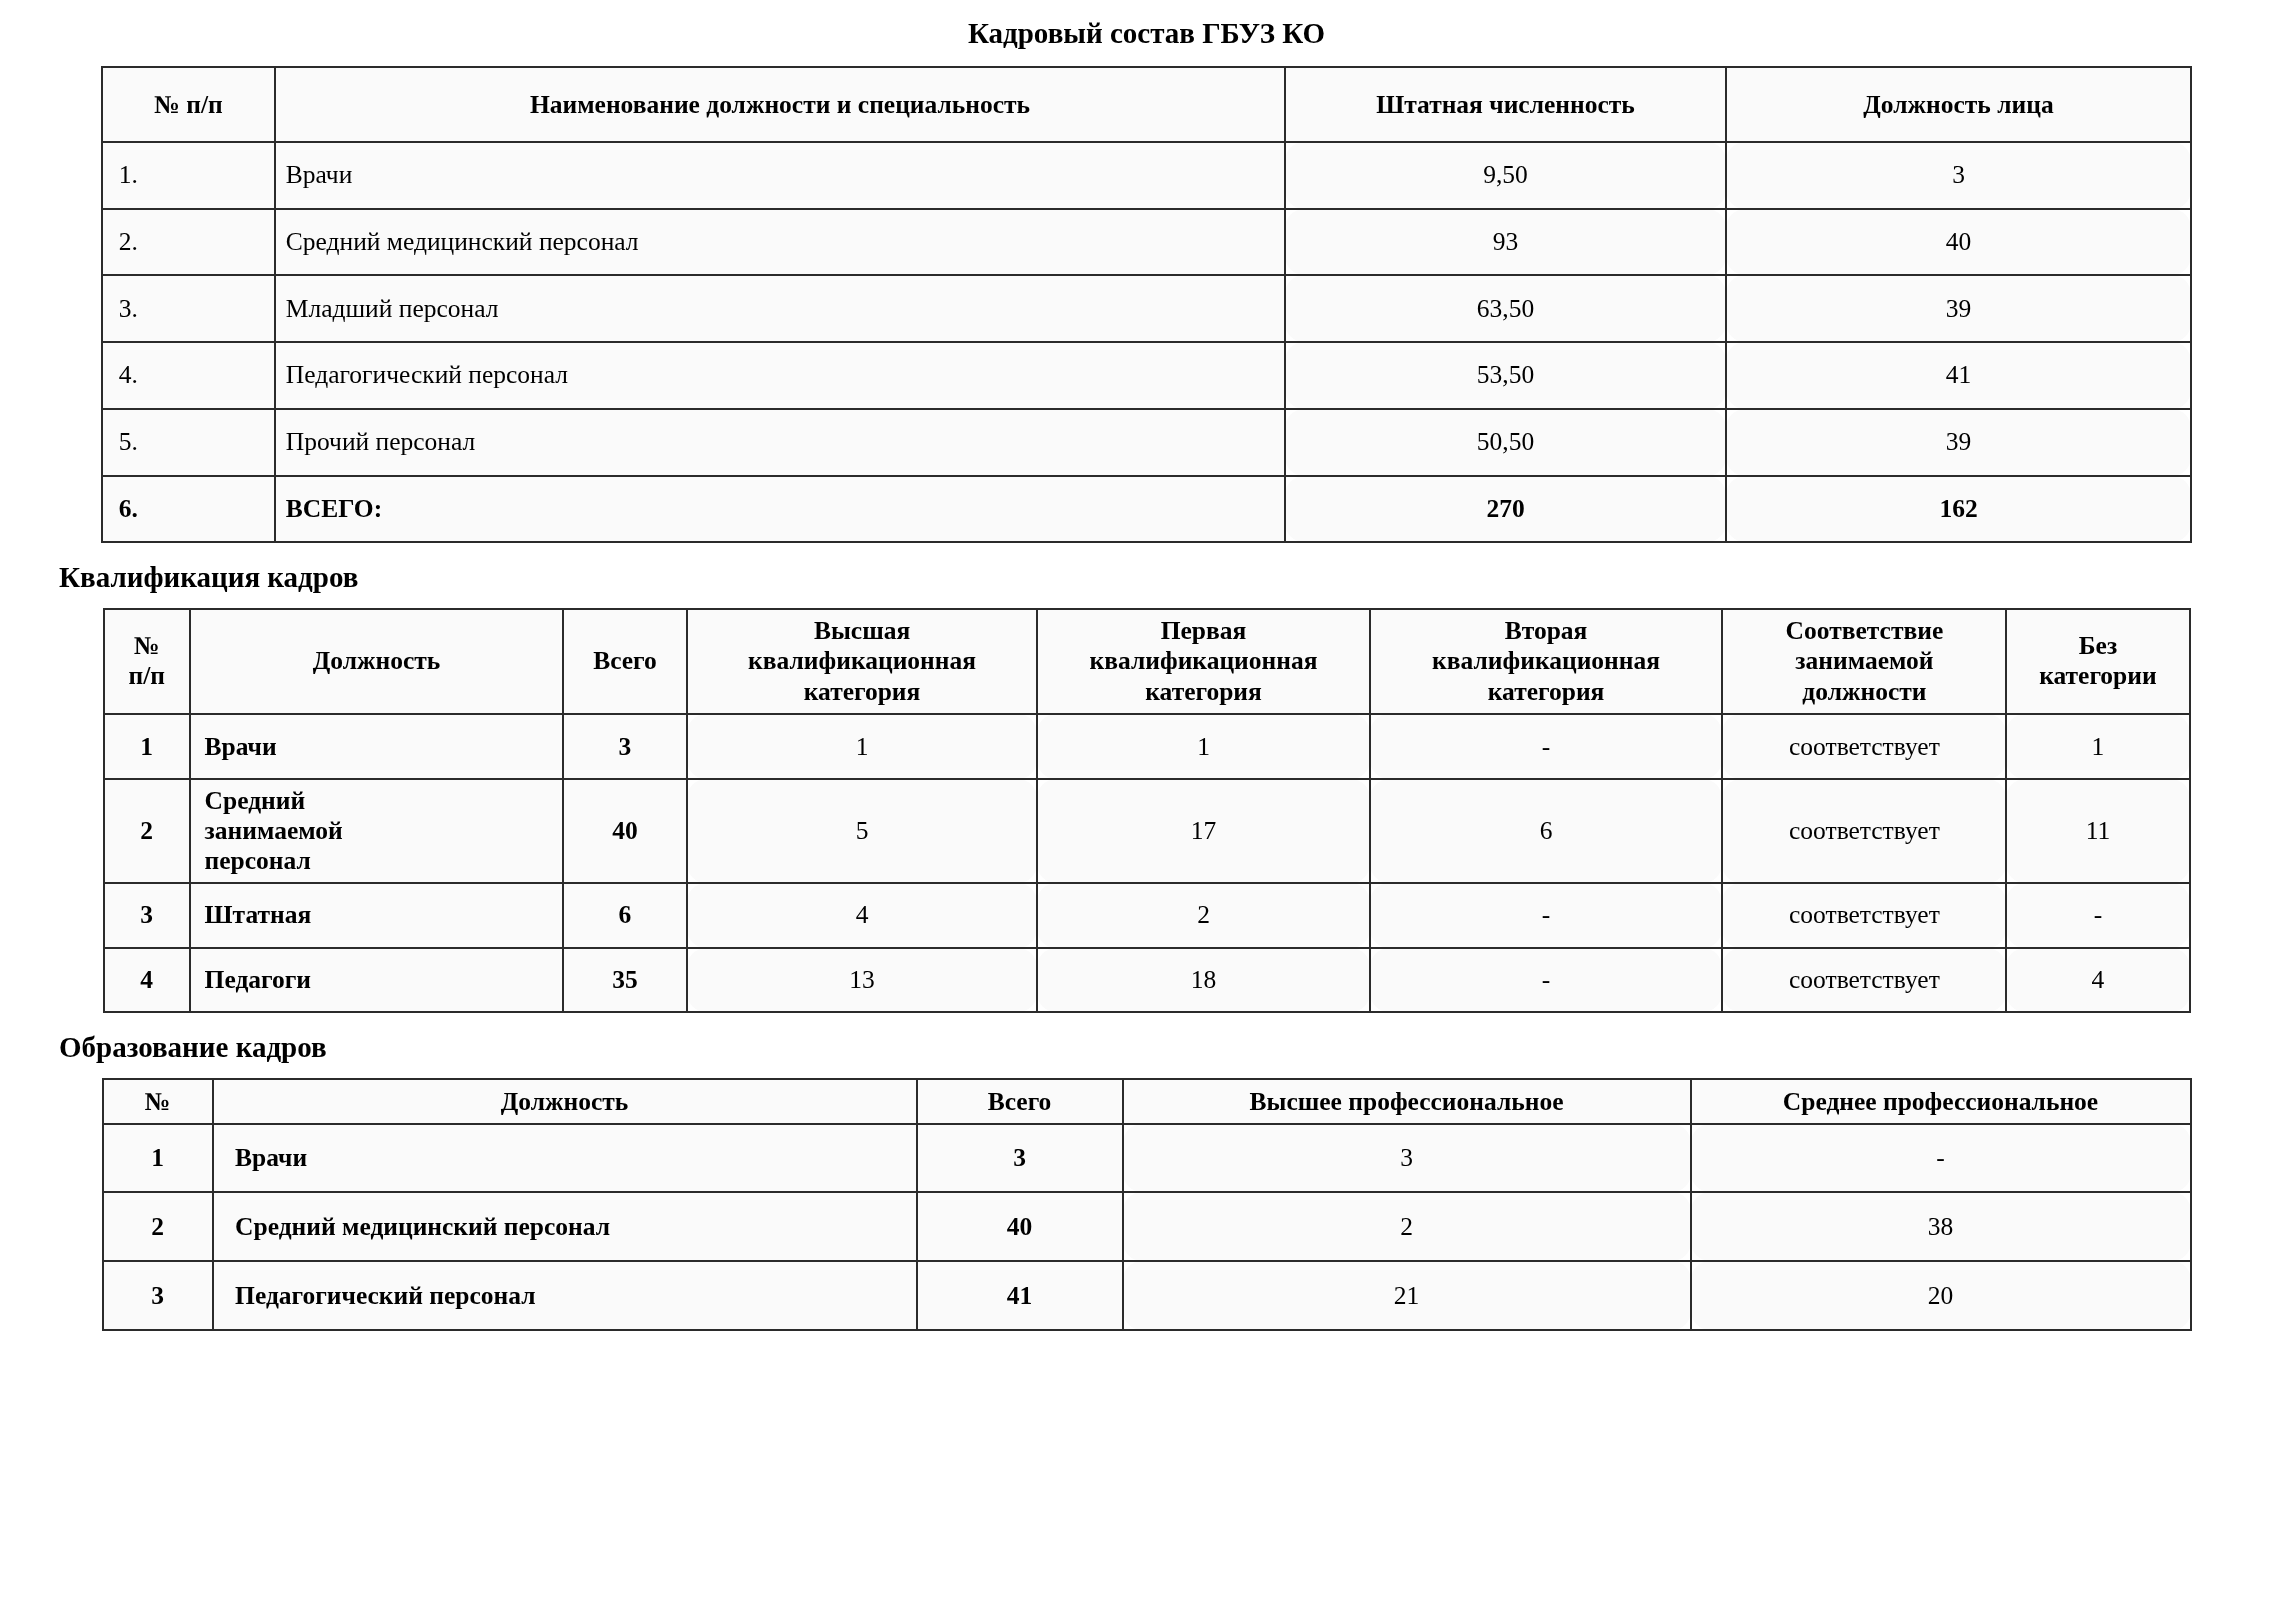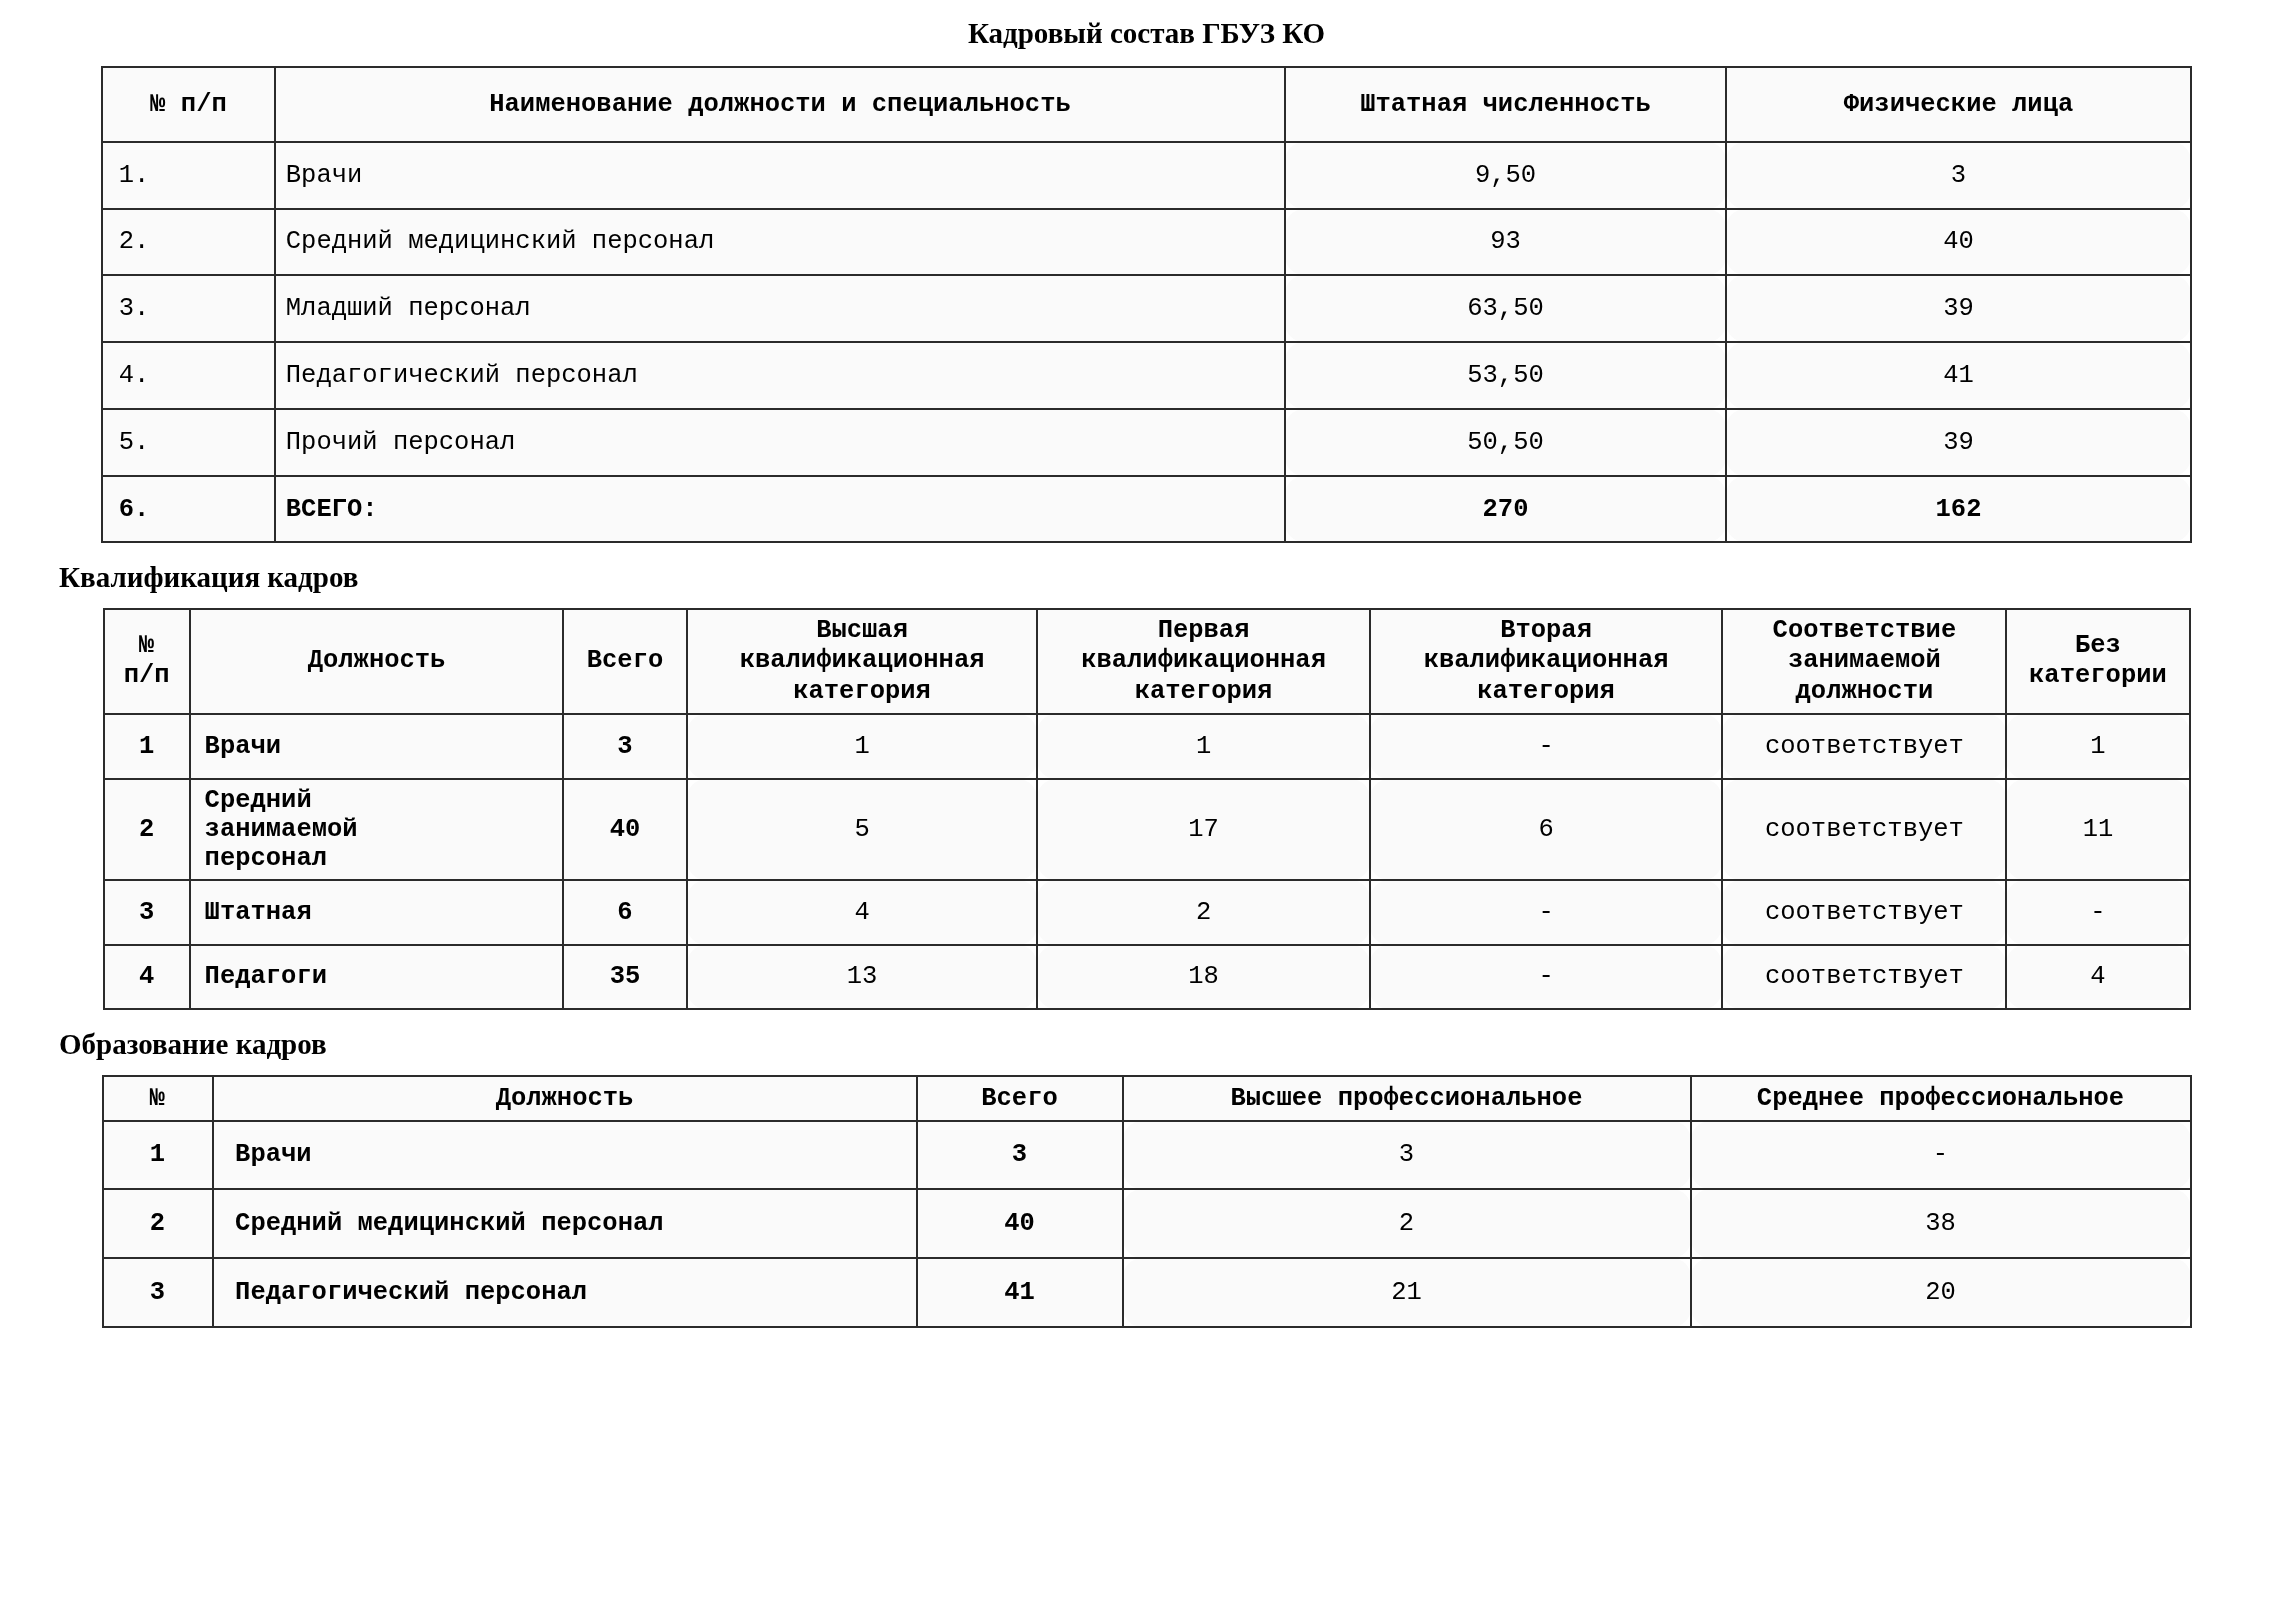--- a/index.html
+++ b/index.html
@@ -38,21 +38,20 @@
     margin: 0;
     padding: 17.6px 0 13.7px 0;
   }
 
   
   table {
     border-collapse: collapse;
     table-layout: fixed;
     margin: 0 auto;
     background: #fff;
-    font-family: Liberation Mono, monospace;
   }
   td, th {
     border: 2px solid #2b2b2b;
     padding: 5.9px 9.8px;
     font-size: 25.5px;
     vertical-align: middle;
     background: #fafafa;
   }
   th {
     font-weight: bold;
@@ -98,21 +97,21 @@
       <col style="width:173px">
       <col style="width:1010px">
       <col style="width:441px">
       <col style="width:465px">
     </colgroup>
     <thead>
       <tr>
         <th>№ п/п</th>
         <th>Наименование должности и специальность</th>
         <th>Штатная численность</th>
-        <th>Физические лица</th>
+        <th>Должность лица</th>
       </tr>
     </thead>
     <tbody>
       <tr>
         <td class="num">1.</td>
         <td class="l">Врачи</td>
         <td class="c">9,50</td>
         <td class="c">3</td>
       </tr>
       <tr>

